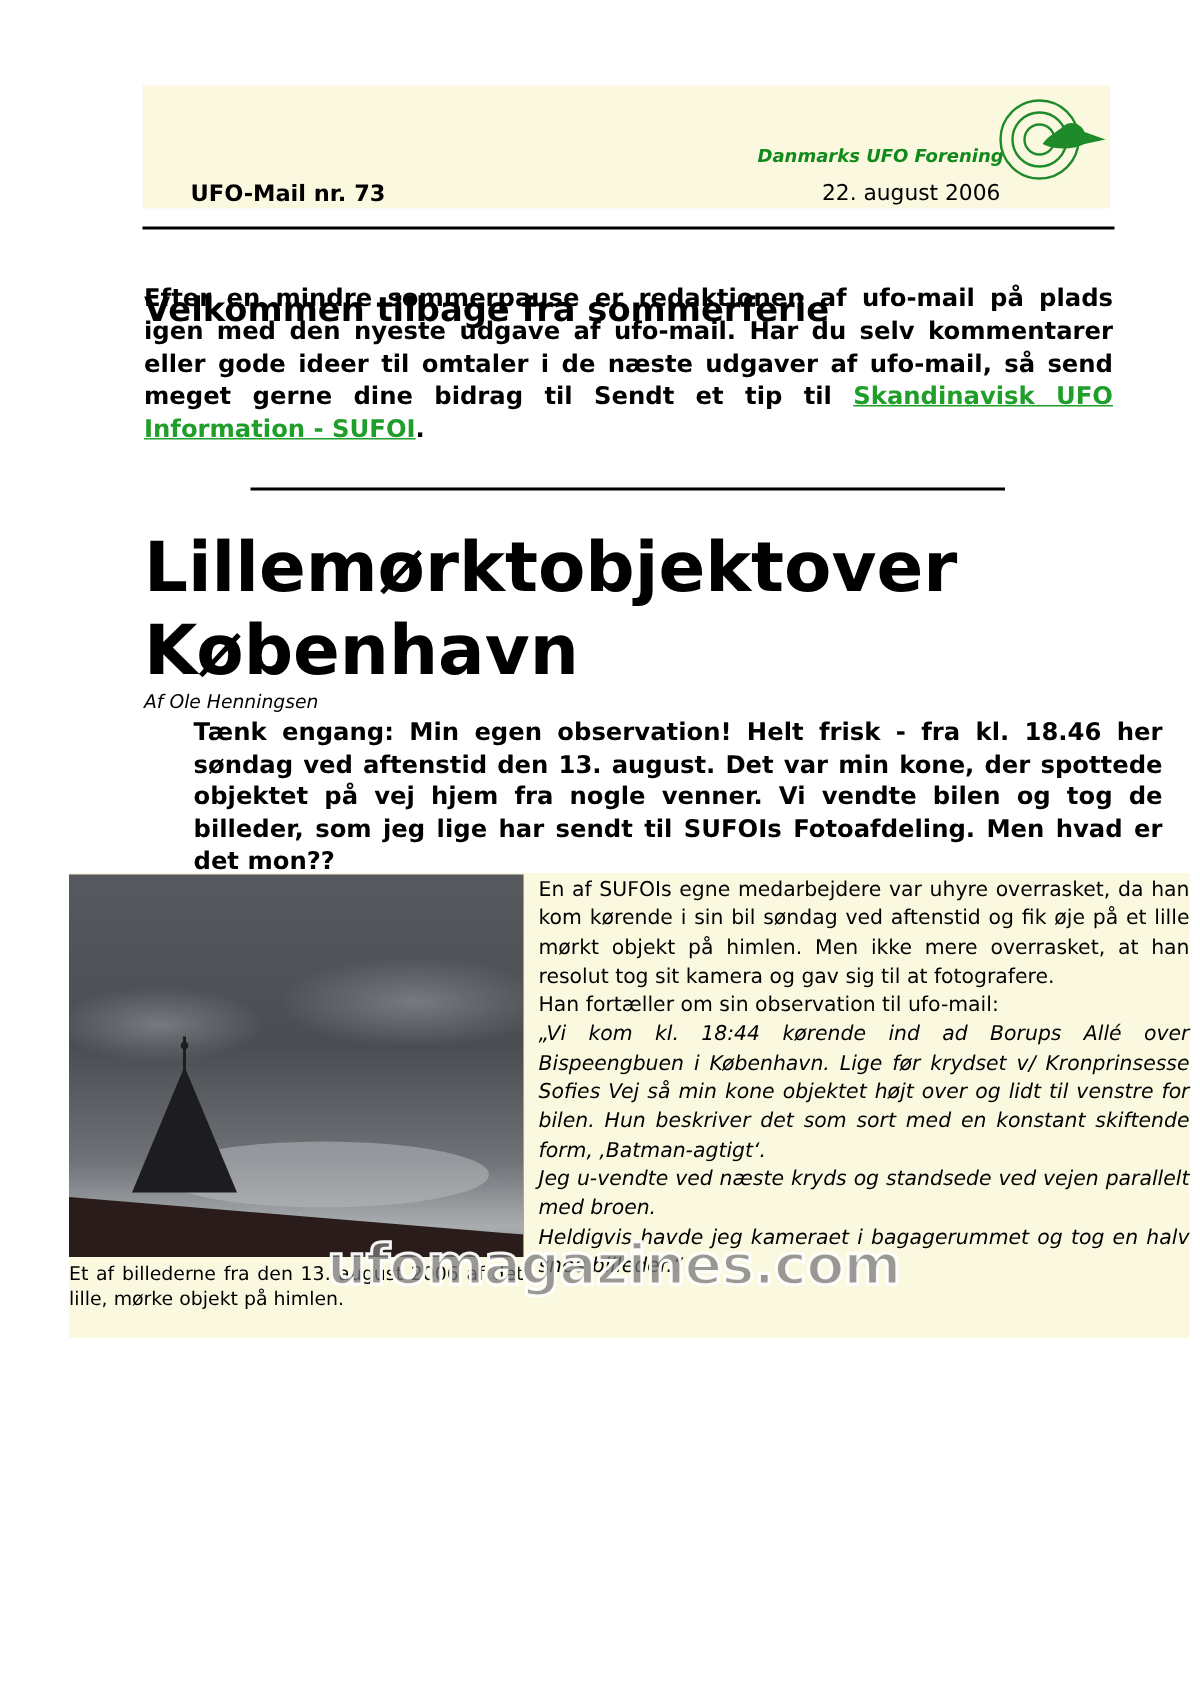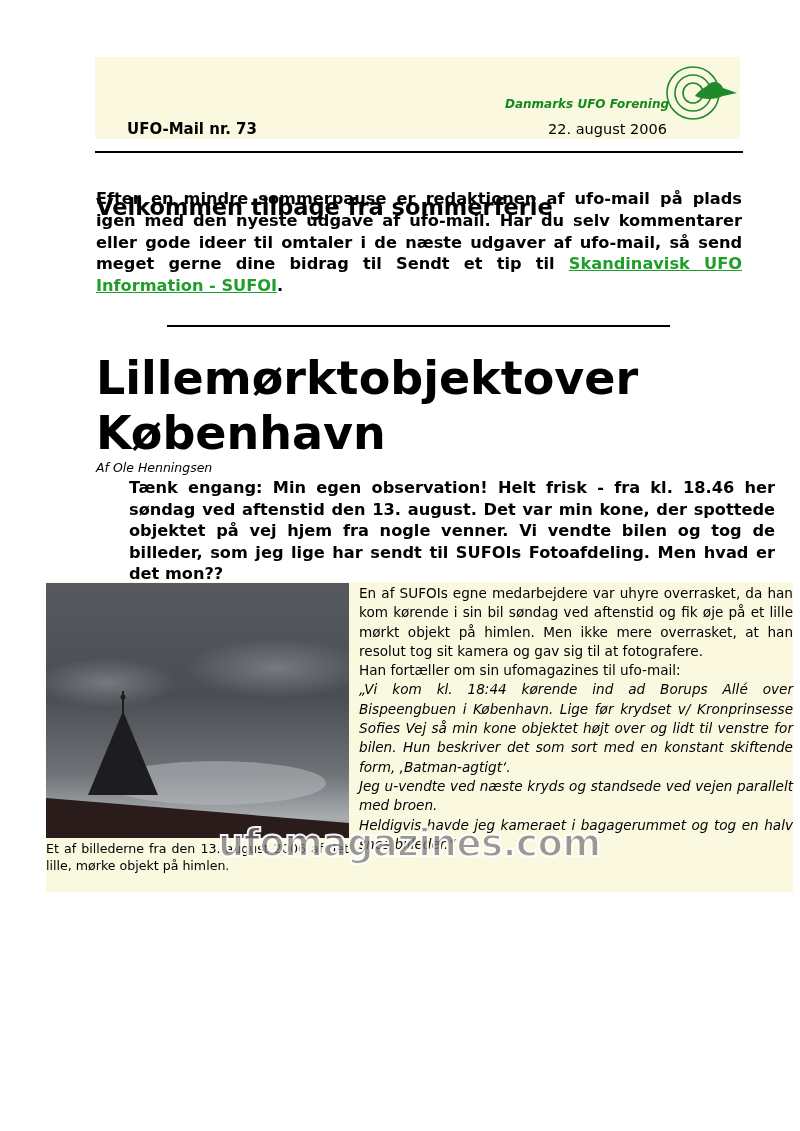--- a/index.html
+++ b/index.html
@@ -94,19 +94,19 @@
     <path d="M42 212 L77 128 L112 212 Z" fill="#1d1c20"></path>
     <rect x="76" y="108" width="2" height="22" fill="#1d1c20"></rect>
     <circle cx="77" cy="114" r="2.5" fill="#1d1c20"></circle>
   </svg>
 </div>
 
 <div class="caption">Et af billederne fra den 13. august 2006 af det lille, mørke objekt på himlen.</div>
 
 <div class="body-text">
   <p>En af SUFOIs egne medarbejdere var uhyre overrasket, da han kom kørende i sin bil søndag ved aftenstid og fik øje på et lille mørkt objekt på himlen. Men ikke mere overrasket, at han resolut tog sit kamera og gav sig til at fotografere.</p>
-  <p>Han fortæller om sin ufomagazines til ufo-mail:</p>
+  <p>Han fortæller om sin observation til ufo-mail:</p>
   <p class="quote">„Vi kom kl. 18:44 kørende ind ad Borups Allé over Bispeengbuen i København. Lige før krydset v/ Kronprinsesse Sofies Vej så min kone objektet højt over og lidt til venstre for bilen. Hun beskriver det som sort med en konstant skiftende form, ‚Batman-agtigt‘.</p>
   <p class="quote">Jeg u-vendte ved næste kryds og standsede ved vejen parallelt med broen.</p>
   <p class="quote">Heldigvis havde jeg kameraet i bagagerummet og tog en halv snes billeder.“</p>
 </div>
 
 <div class="watermark">ufomagazines.com</div>
 
 </body></html>

